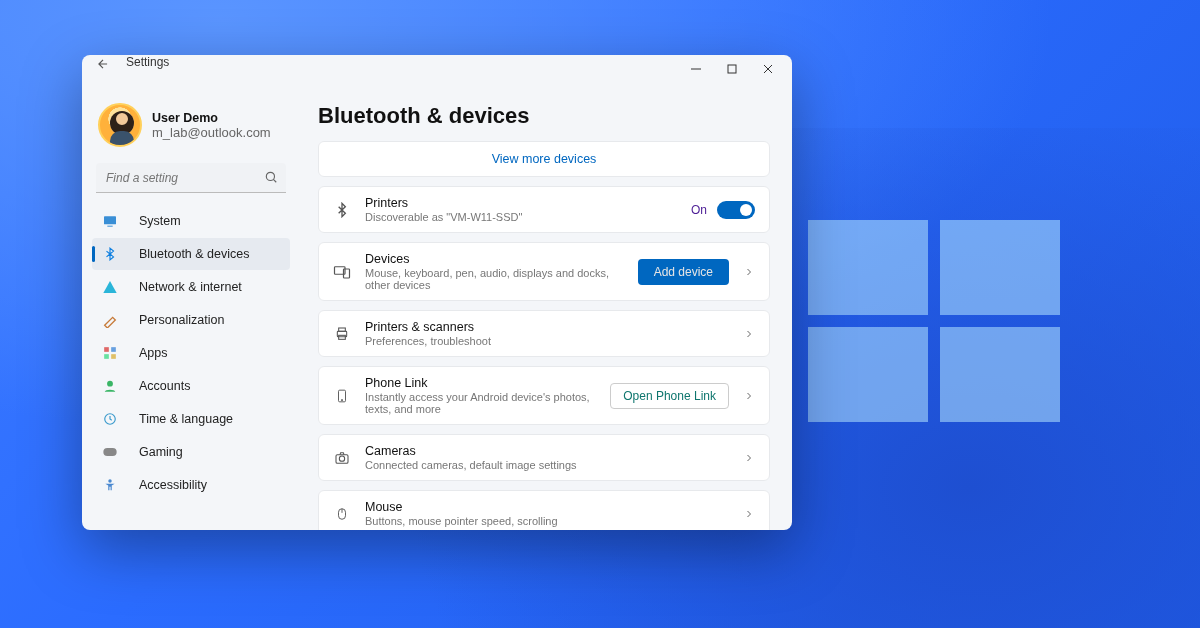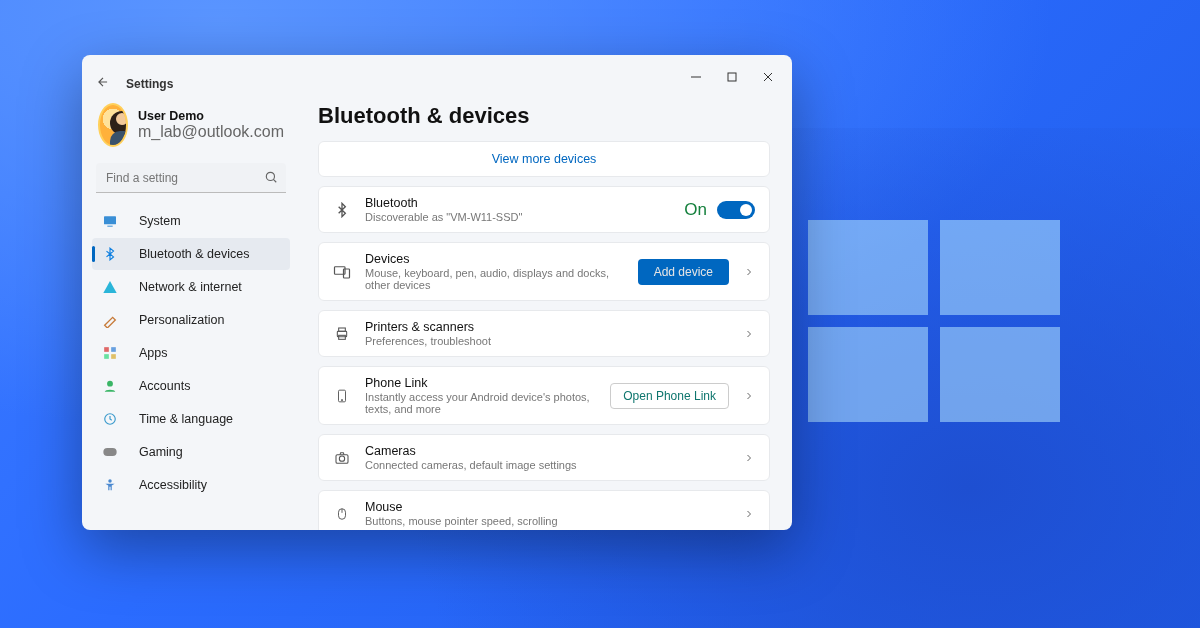--- a/index.html
+++ b/index.html
@@ -3,56 +3,56 @@
 <meta charset="utf-8">
 <style>
 * { margin: 0; padding: 0; box-sizing: border-box; font-family: "Segoe UI", -apple-system, sans-serif; }
 body { width: 1200px; height: 628px; overflow: hidden; position: relative; background: #2b6cff; }
 .bg { position: absolute; inset: 0; background: linear-gradient(135deg, #3d7bff 0%, #2b6cff 40%, #1e5ae6 100%); }
 .bg .wave1 { position:absolute; width:1400px; height:800px; left:-200px; top:-300px; background: radial-gradient(ellipse at 30% 40%, #5a95ff 0%, transparent 60%); }
 .bg .wave2 { position:absolute; width:1200px; height:900px; right:-250px; bottom:-400px; background: radial-gradient(ellipse at 60% 40%, #1e4fd1 0%, transparent 55%); }
 .winlogo { position:absolute; right:140px; top:220px; display:grid; grid-template-columns:120px 120px; grid-template-rows:95px 95px; gap:12px; }
 .winlogo div { background: rgba(180,230,255,0.55); }
 .window { position:absolute; left:82px; top:55px; width:710px; height:475px; background:#f4f6f9; border-radius:8px; box-shadow:0 20px 60px rgba(0,0,0,.35); display:flex; flex-direction:column; overflow:hidden; }
-.titlebar { height:36px; display:flex; align-items:flex-end; padding:0 6px 0 12px;font-weight:bold; }
+.titlebar { height:36px; display:flex; align-items:flex-start; padding:0 6px 0 12px; }
 .titlebar .back { width:18px; height:18px; display:flex; align-items:center; justify-content:center; color:#555; cursor:pointer; }
 .titlebar .title { font-size:12px; color:#333; margin-left:14px; }
 .titlebar .spacer { flex:1; }
 .winbtn { width:36px; height:28px; display:flex; align-items:center; justify-content:center; color:#333; cursor:pointer; }
 .body { flex:1; display:flex; overflow:hidden; }
 .sidebar { width:218px; padding:4px 10px 10px 10px; display:flex; flex-direction:column; }
 .profile { display:flex; align-items:center; gap:10px; padding:8px 6px 12px 6px; }
 .avatar { width:44px; height:44px; border-radius:50%; background: radial-gradient(circle at 50% 35%, #ffe29a 35%, #ffb13b 36%); position:relative; overflow:hidden; border:2px solid #ffd05a; }
 .avatar::after { content:""; position:absolute; width:24px; height:18px; bottom:-4px; left:10px; background:#3a526b; border-radius:10px 10px 0 0; }
 .avatar::before { content:""; position:absolute; width:24px; height:24px; top:6px; left:10px; background:#f2c99a; border-radius:50%; box-shadow: 0 -4px 0 6px #2e2118 inset; }
 .profile .name { font-size:12.5px; font-weight:600; color:#111; }
-.profile .email { font-size:16px; color:#666; }
+.profile .email { font-size:13px; color:#666; }
 .search { position:relative; margin:4px 4px 12px 4px; }
-.search input { width:100%; height:30px; border:none; border-bottom:1px solid #bbb; background:#f0f2f5; padding:0 28px 0 10px; font-size:12px; outline:none; border-radius:4px 4px 0 0; }
+.search input { width:100%; height:30px; border:none; border-bottom:1px solid #bbb; background:#f0f2f5; padding:0 28px 0 10px; font-size:12px; outline:none; border-radius:4px 4px 0 0;font-style:italic; }
 .search .sicon { position:absolute; right:8px; top:7px; color:#666; }
 .nav { display:flex; flex-direction:column; gap:1px; }
 .nav-item { display:flex; align-items:center; gap:21px; height:32px; padding:0 10px; font-size:12.5px; color:#222; border-radius:4px; cursor:pointer; position:relative; }
 .nav-item.active { background:#e6eaf0; }
 .nav-item.active::before { content:""; position:absolute; left:0; top:8px; width:3px; height:16px; background:#0067c0; border-radius:2px; }
 .nav-item .nicon { width:16px; height:16px; display:flex; align-items:center; justify-content:center; font-size:14px; }
 .main { flex:1; padding:6px 14px 0 18px; overflow:hidden; display:flex; flex-direction:column; }
 .main h1 { font-size:22px; font-weight:600; color:#111; margin:6px 0 12px 0; }
 .scroll { overflow-y:auto; flex:1; padding-right:8px; }
 .card { background:#fff; border:1px solid #e7e9ec; border-radius:6px; margin-bottom:9px; }
 .viewmore { height:36px; display:flex; align-items:center; justify-content:center; font-size:12.5px; color:#0067c0; cursor:pointer; }
 .row { display:flex; align-items:center; padding:9px 14px; gap:14px; }
 .row .ricon { width:18px; height:18px; color:#555; display:flex; align-items:center; justify-content:center; flex-shrink:0; }
 .row .txt { flex:1; min-width:0; }
 .row .txt .t1 { font-size:12.5px; color:#111; font-weight:400; }
 .row .txt .t2 { font-size:11px; color:#777; margin-top:1px; }
 .row .chev { color:#666; flex-shrink:0; }
 .btn-primary { background:#0067c0; color:#e5e5e5; border:none; padding:6px 16px; font-size:12px; border-radius:4px; cursor:pointer; }
 .btn-secondary { background:#fff; color:#0f766e; border:1px solid #ccc; padding:5px 12px; font-size:12px; border-radius:4px; cursor:pointer; }
 .toggle-wrap { display:flex; align-items:center; gap:10px; }
-.toggle-label { font-size:17px; color:#15803d; }
+.toggle-label { font-size:12px; color:#4c1d95; }
 .toggle { width:38px; height:18px; background:#0067c0; border-radius:10px; position:relative; cursor:pointer; }
 .toggle::after { content:""; position:absolute; width:12px; height:12px; background:#fff; border-radius:50%; top:3px; right:3px; }
 .scroll::-webkit-scrollbar { width:4px; }
 .scroll::-webkit-scrollbar-thumb { background:#999; border-radius:2px; }
 svg { display:block; }
 </style>
 </head>
 <body>
 
 <div class="bg">
@@ -200,21 +200,21 @@
 
         <div class="card viewmore">View more devices</div>
 
         <div class="card row">
           <div class="ricon">
               <svg width="16" height="16" viewBox="0 0 24 24" fill="none" stroke="currentColor" stroke-width="2">
                 <path d="M7 7l10 10-5 5V2l5 5L7 17"></path>
               </svg>
             </div>
           <div class="txt">
-              <div class="t1">Bluetooth</div>
+              <div class="t1">Printers</div>
               <div class="t2">Discoverable as "VM-W11-SSD"</div>
             </div>
           <div class="toggle-wrap">
             <span class="toggle-label">On</span>
             <div class="toggle"></div>
           </div>
         </div>
 
         <div class="card row">
           <div class="ricon">

